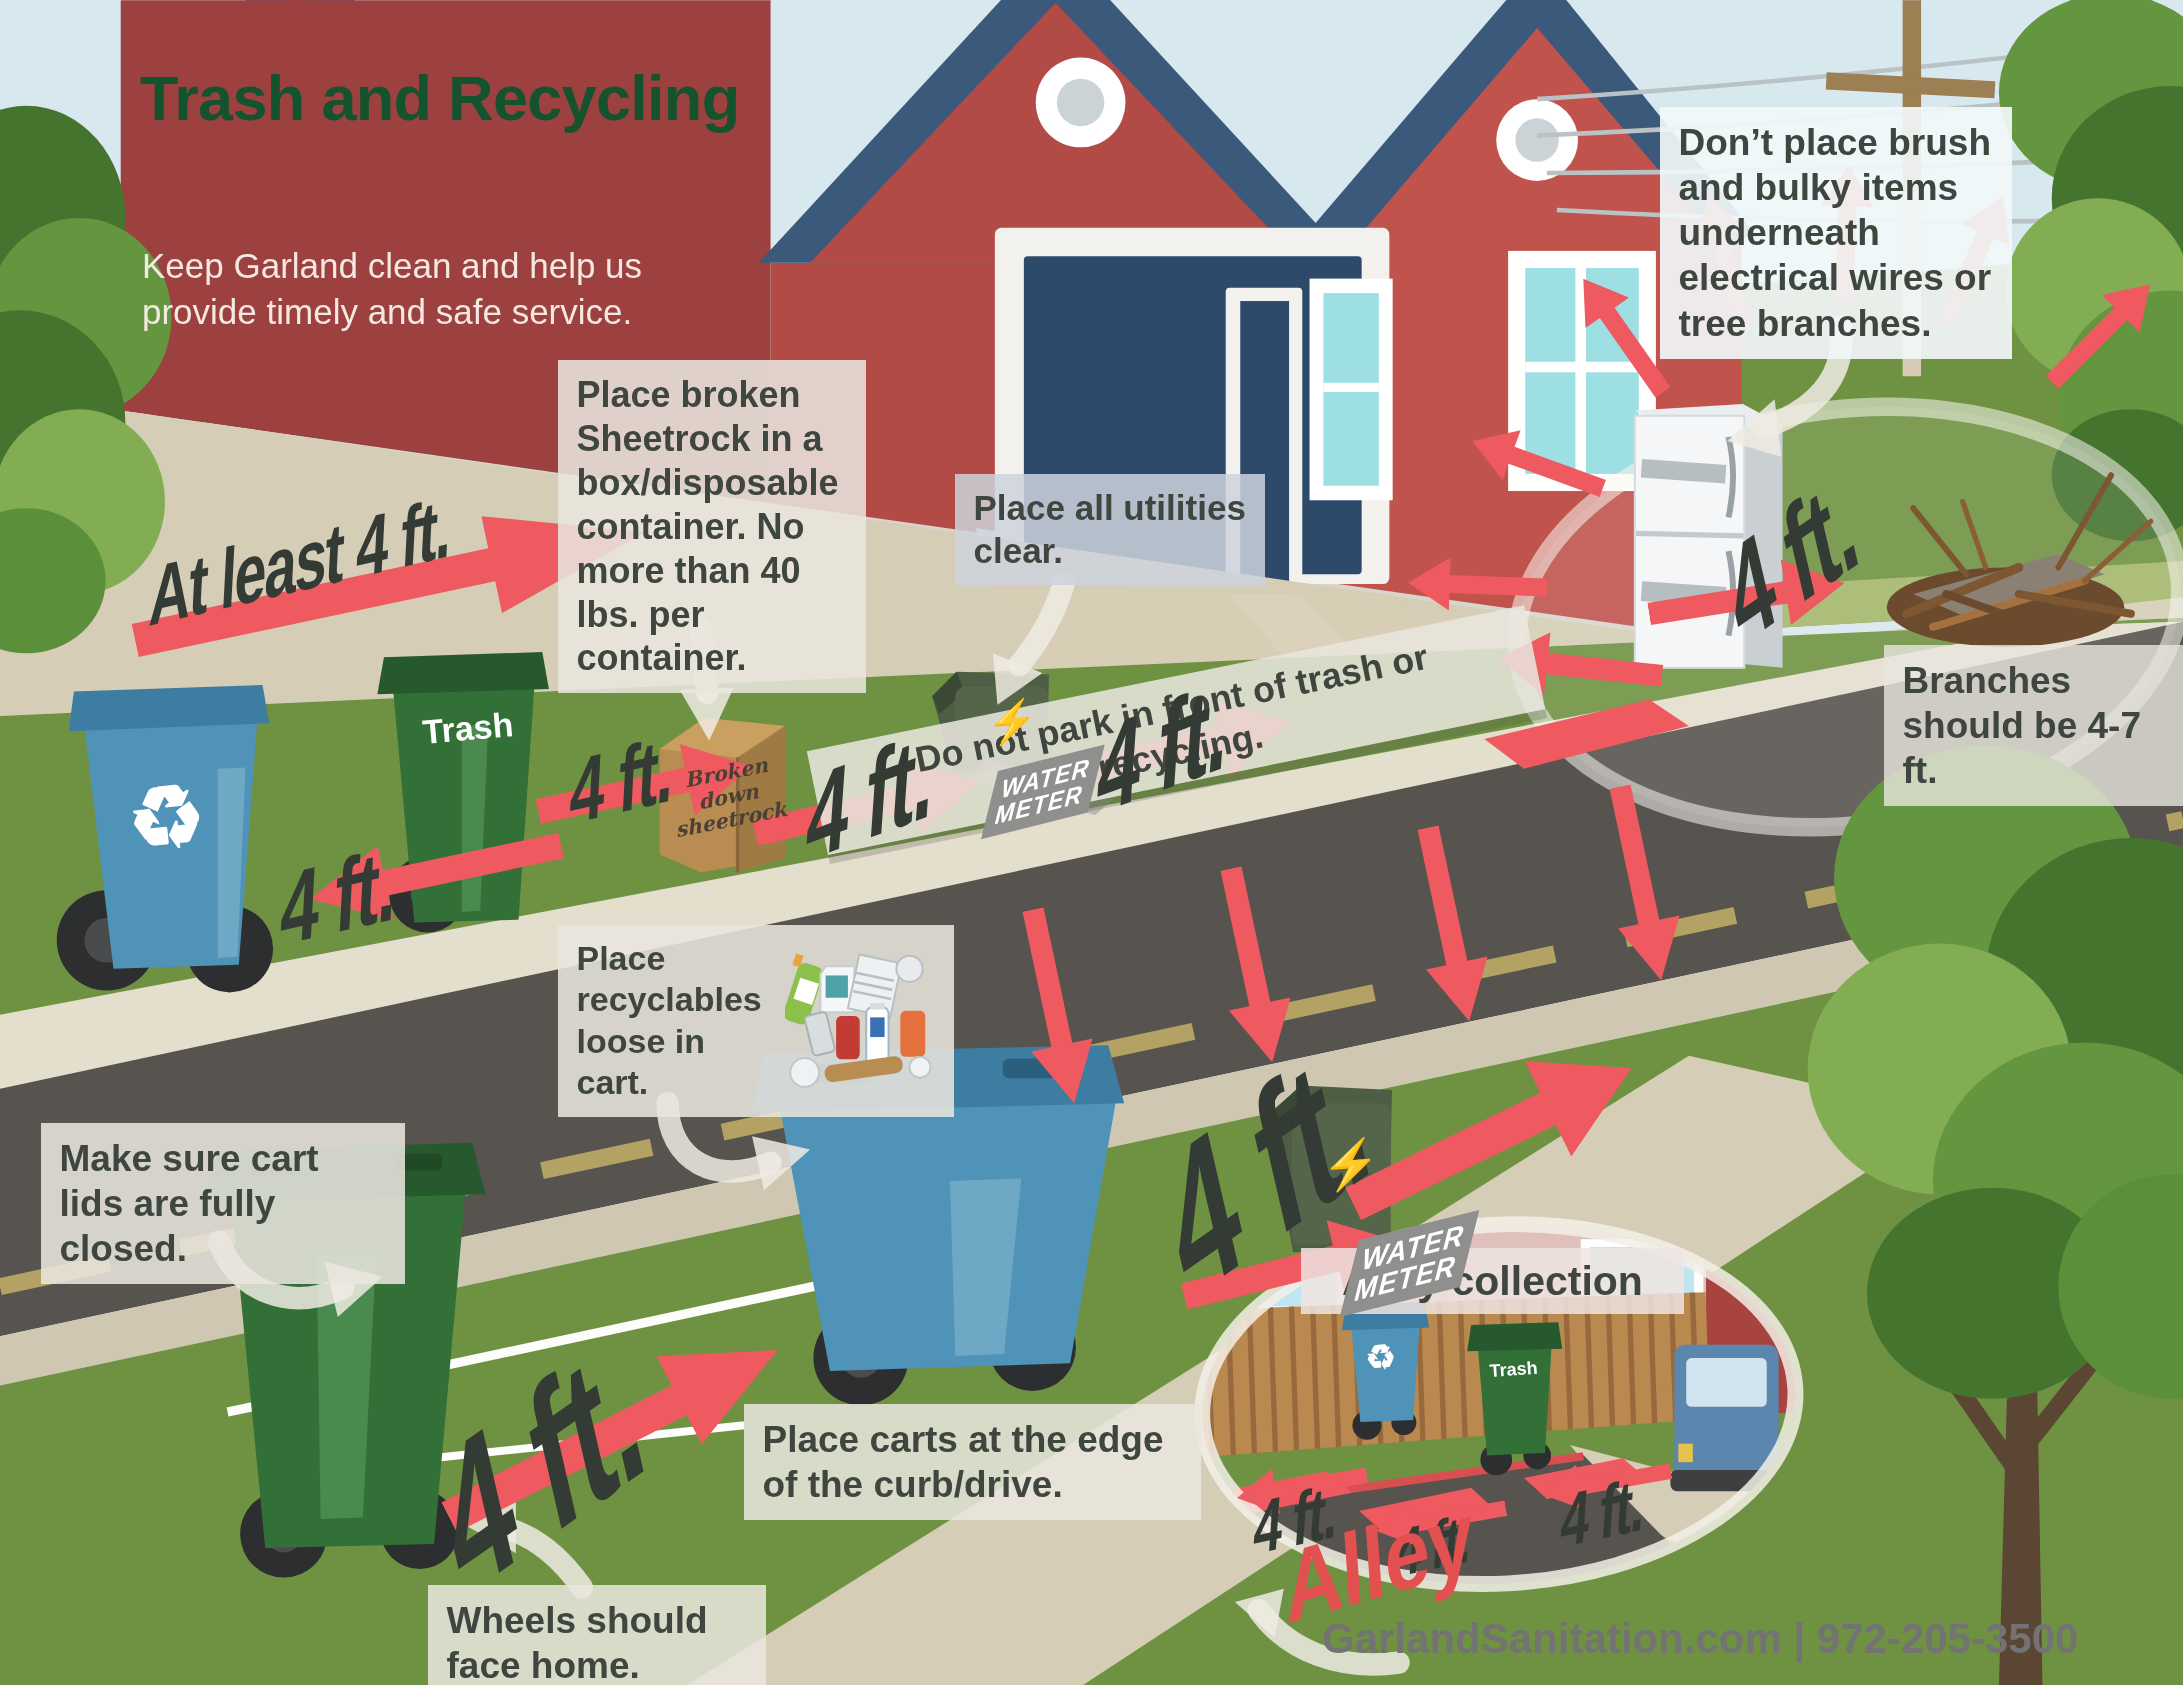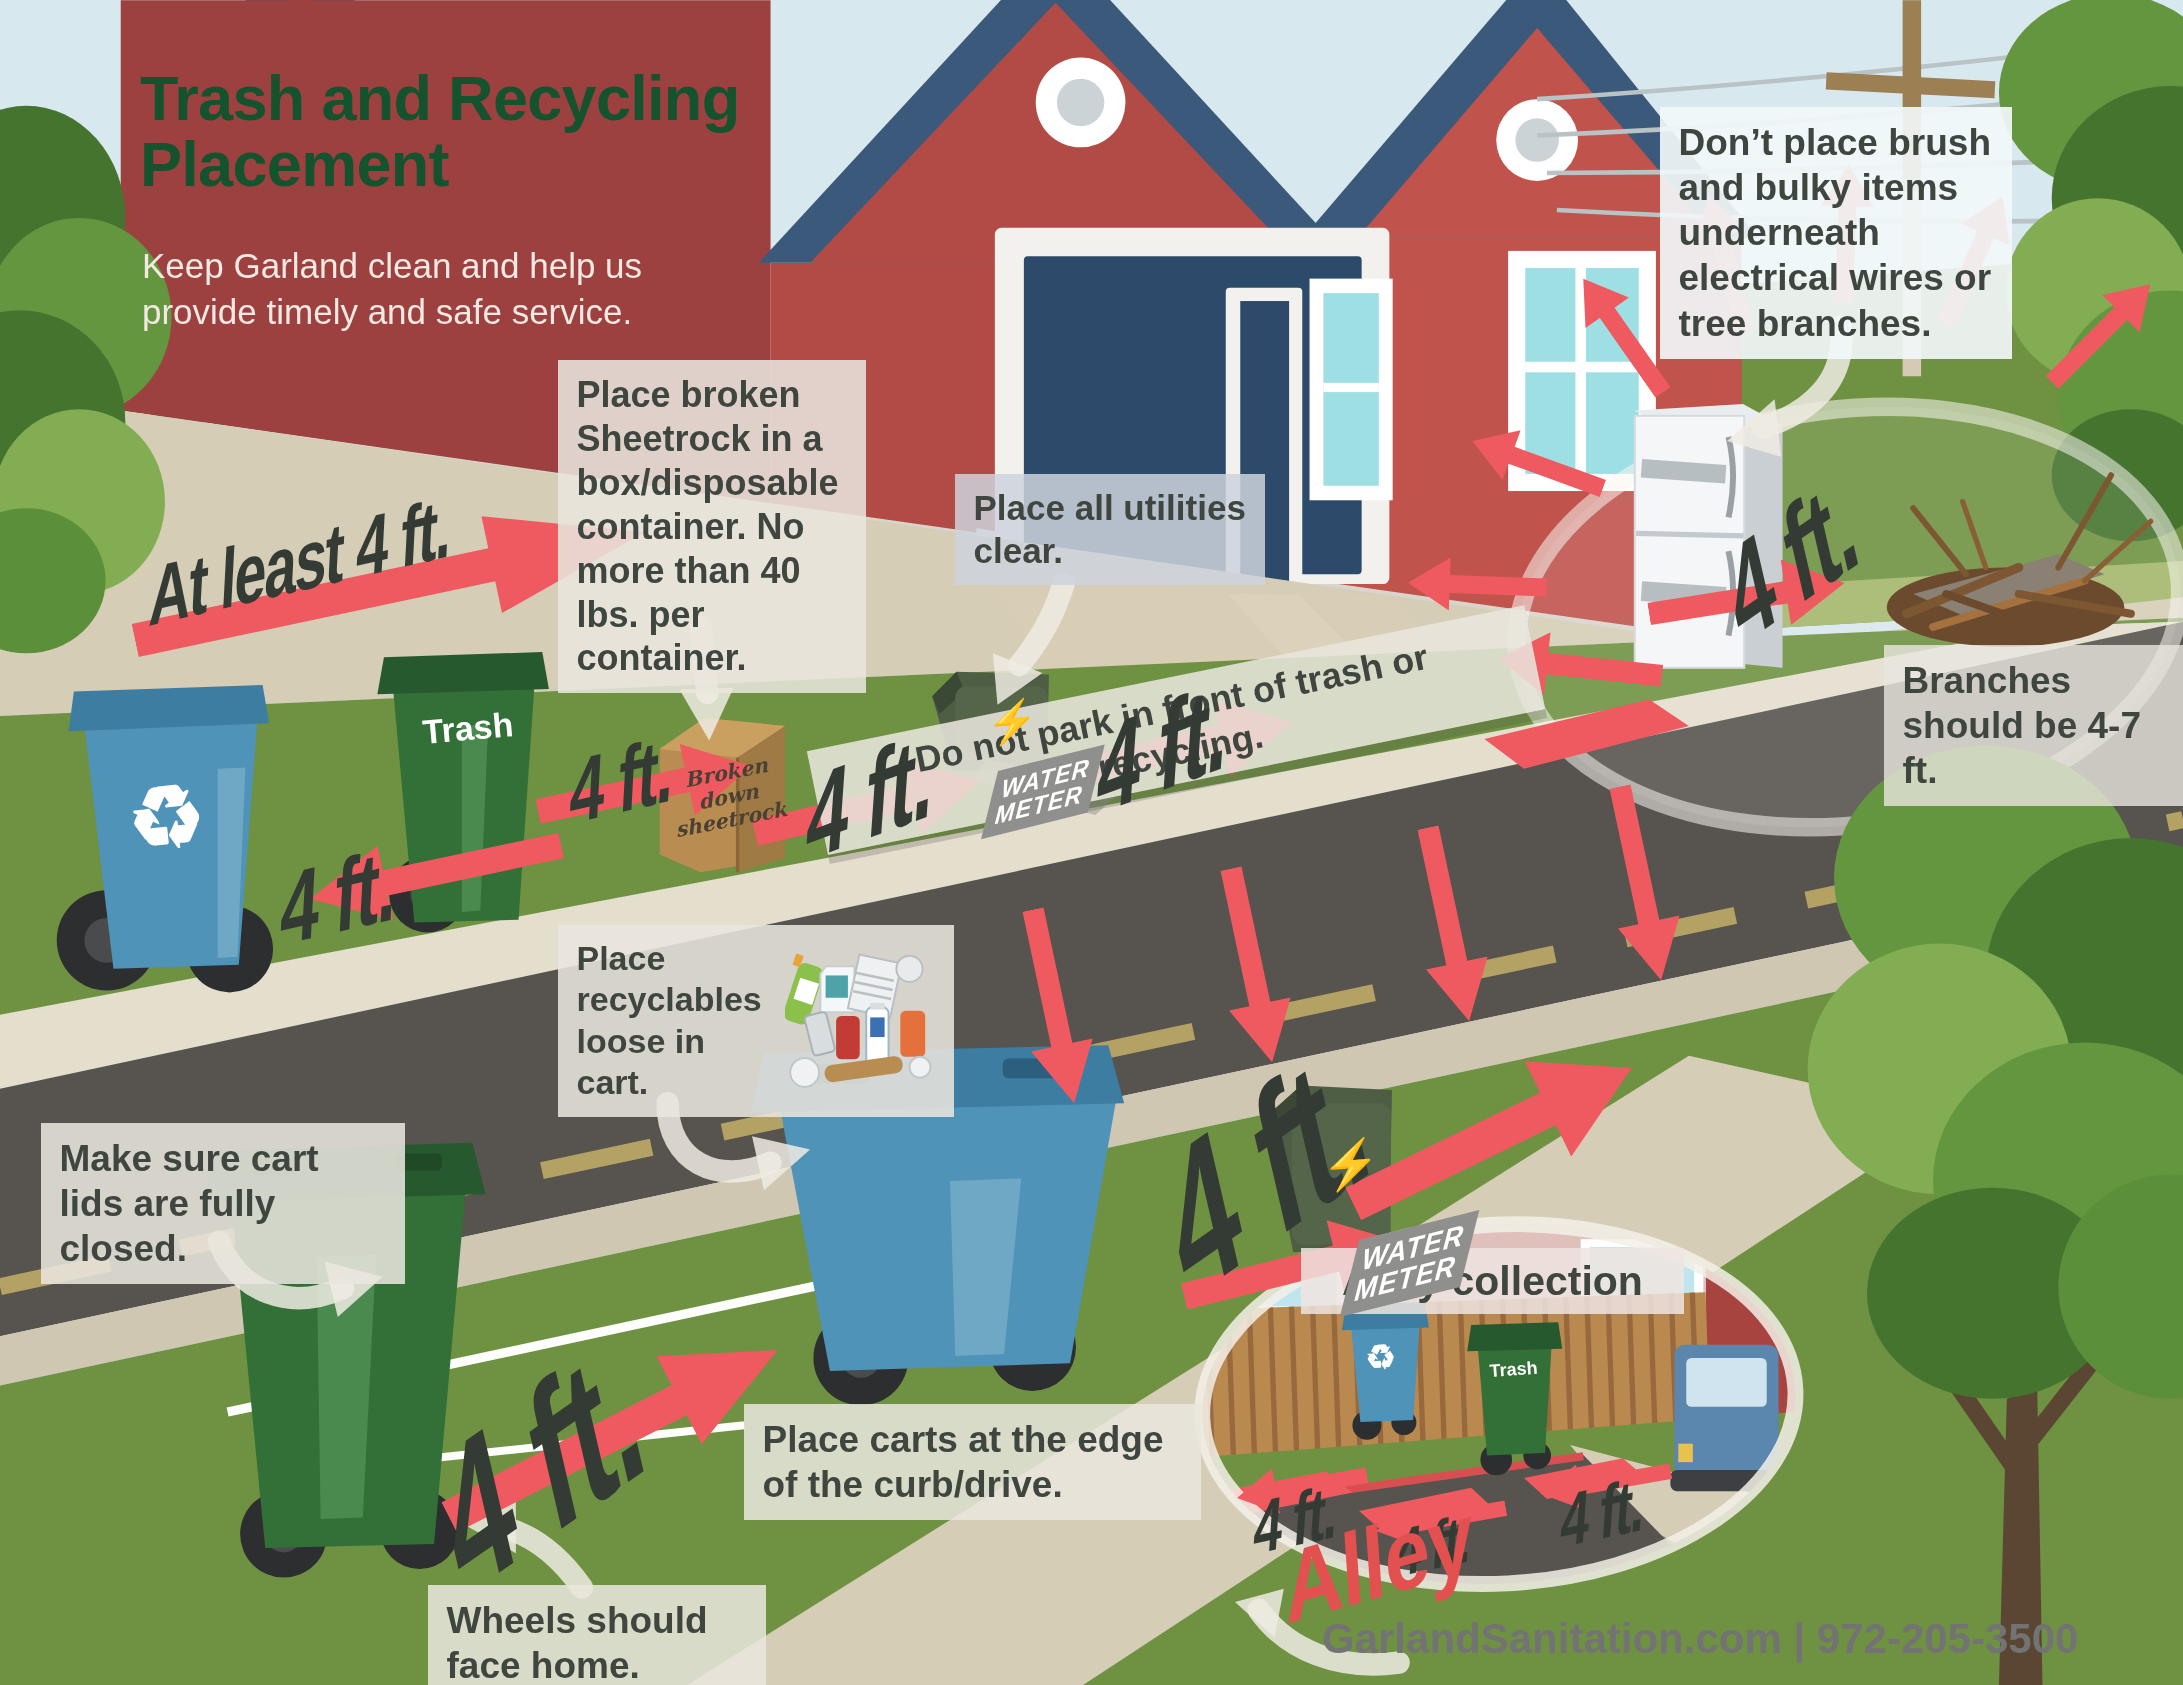--- a/index.html
+++ b/index.html
@@ -358,21 +358,20 @@
 <div class="ra" style="left:1745px;top:304px;width:139px;height:53px;transform:rotate(-105deg)"></div>
 <div class="ra" style="left:1844px;top:277px;width:139px;height:53px;transform:rotate(-88deg)"></div>
 <div class="ra" style="left:1946px;top:297px;width:139px;height:53px;transform:rotate(-66deg)"></div>
 <div class="ra" style="left:2052px;top:356px;width:139px;height:53px;transform:rotate(-45deg)"></div>
 <div class="ra-l" style="left:1237px;top:1475px;width:132px;height:46px;transform:rotate(-10deg)"></div>
 <div class="ra-l" style="left:1376px;top:1508px;width:132px;height:46px;transform:rotate(-10deg)"></div>
 <div class="ra-l" style="left:1541px;top:1471px;width:132px;height:46px;transform:rotate(-10deg)"></div>
 
 <div class="abs title" style="left:140px;top:66px;width:660px">
   <div>Trash and Recycling</div>
-  <div>Placement</div>
 </div>
 <div class="abs subtitle" style="left:142px;top:243px">Keep Garland clean and help us provide timely and safe service.</div>
 
 <div class="co" style="left:558px;top:360px;width:308px;font-size:36px">Place broken Sheetrock in a box/disposable container. No more than 40 lbs. per container.</div>
 
 <div class="co" style="left:955px;top:474px;width:310px;font-size:35px;background:rgba(206,210,220,0.85)">Place all utilities clear.</div>
 
 <div class="co" style="left:1660px;top:107px;width:352px;font-size:37px;background:rgba(242,247,249,0.92)">Don’t place brush and bulky items underneath electrical wires or tree branches.</div>
 
 <div class="co" style="left:1884px;top:645px;width:302px;font-size:37px;background:rgba(233,230,222,0.80)">Branches should be 4-7 ft.</div>

